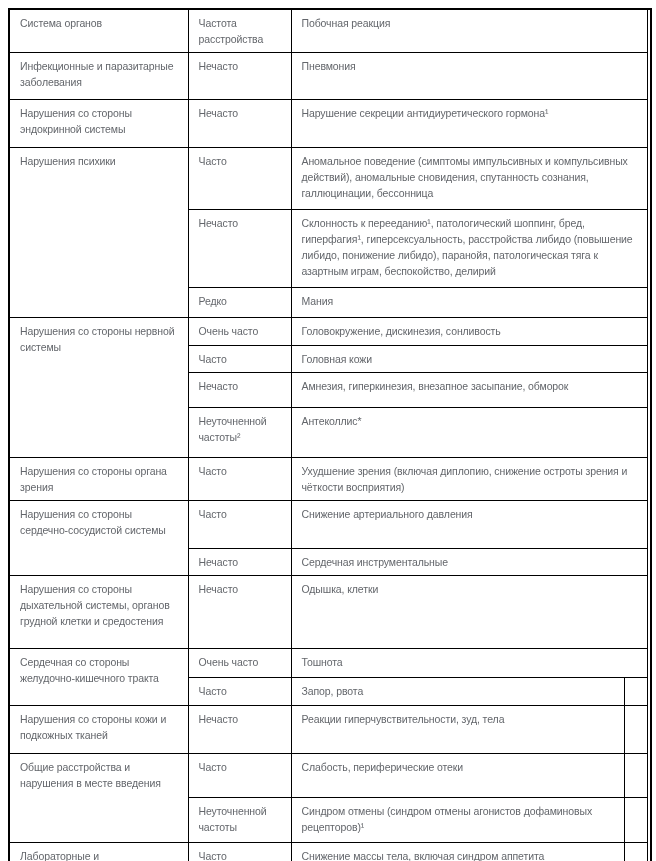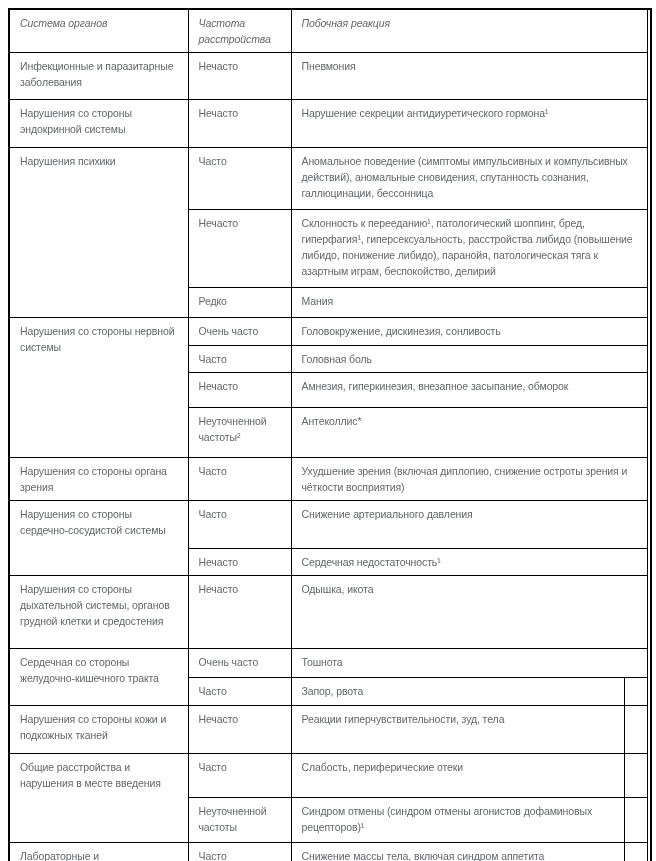--- a/index.html
+++ b/index.html
@@ -29,21 +29,20 @@
     vertical-align:top;
     padding:5px 10px;
     font-size:10.5px;
     line-height:16px;
     letter-spacing:-0.1px;
     color:var(--text-color);
     overflow:hidden;
     word-wrap:break-word;
   }
   table.adr-table td.hdr{
-    font-style:italic;
   }
   table.adr-table td.sliver{
     border-top:none;
     border-bottom:none;
     border-right:none;
     border-left:1px solid var(--border-color);
     padding:0;
   }
   table.adr-table td.empty-cell{
     padding:0;
@@ -96,21 +95,21 @@
       <td colspan="2">Мания</td>
     </tr>
 
     <tr style="height:28px">
       <td rowspan="4">Нарушения со стороны нервной системы</td>
       <td>Очень часто</td>
       <td colspan="2">Головокружение, дискинезия, сонливость</td>
     </tr>
     <tr style="height:24px">
       <td>Часто</td>
-      <td colspan="2">Головная боль</td>
+      <td colspan="2">Головная кожи</td>
     </tr>
     <tr style="height:35px">
       <td>Нечасто</td>
       <td colspan="2">Амнезия, гиперкинезия, внезапное засыпание, обморок</td>
     </tr>
     <tr style="height:50px">
       <td>Неуточненной частоты²</td>
       <td colspan="2">Антеколлис*</td>
     </tr>
 
@@ -120,27 +119,27 @@
       <td colspan="2">Ухудшение зрения (включая диплопию, снижение остроты зрения и чёткости восприятия)</td>
     </tr>
 
     <tr style="height:48px">
       <td rowspan="2">Нарушения со стороны сердечно-сосудистой системы</td>
       <td>Часто</td>
       <td colspan="2">Снижение артериального давления</td>
     </tr>
     <tr style="height:26px">
       <td>Нечасто</td>
-      <td colspan="2">Сердечная недостаточность¹</td>
+      <td colspan="2">Сердечная инструментальные</td>
     </tr>
 
     <tr style="height:73px">
       <td>Нарушения со стороны дыхательной системы, органов грудной клетки и средостения</td>
       <td>Нечасто</td>
-      <td colspan="2">Одышка, икота</td>
+      <td colspan="2">Одышка, клетки</td>
     </tr>
 
     <tr style="height:29px">
       <td rowspan="2">Сердечная со стороны желудочно-кишечного тракта</td>
       <td>Очень часто</td>
       <td colspan="2">Тошнота</td>
     </tr>
     <tr style="height:28px">
       <td>Часто</td>
       <td>Запор, рвота</td>

